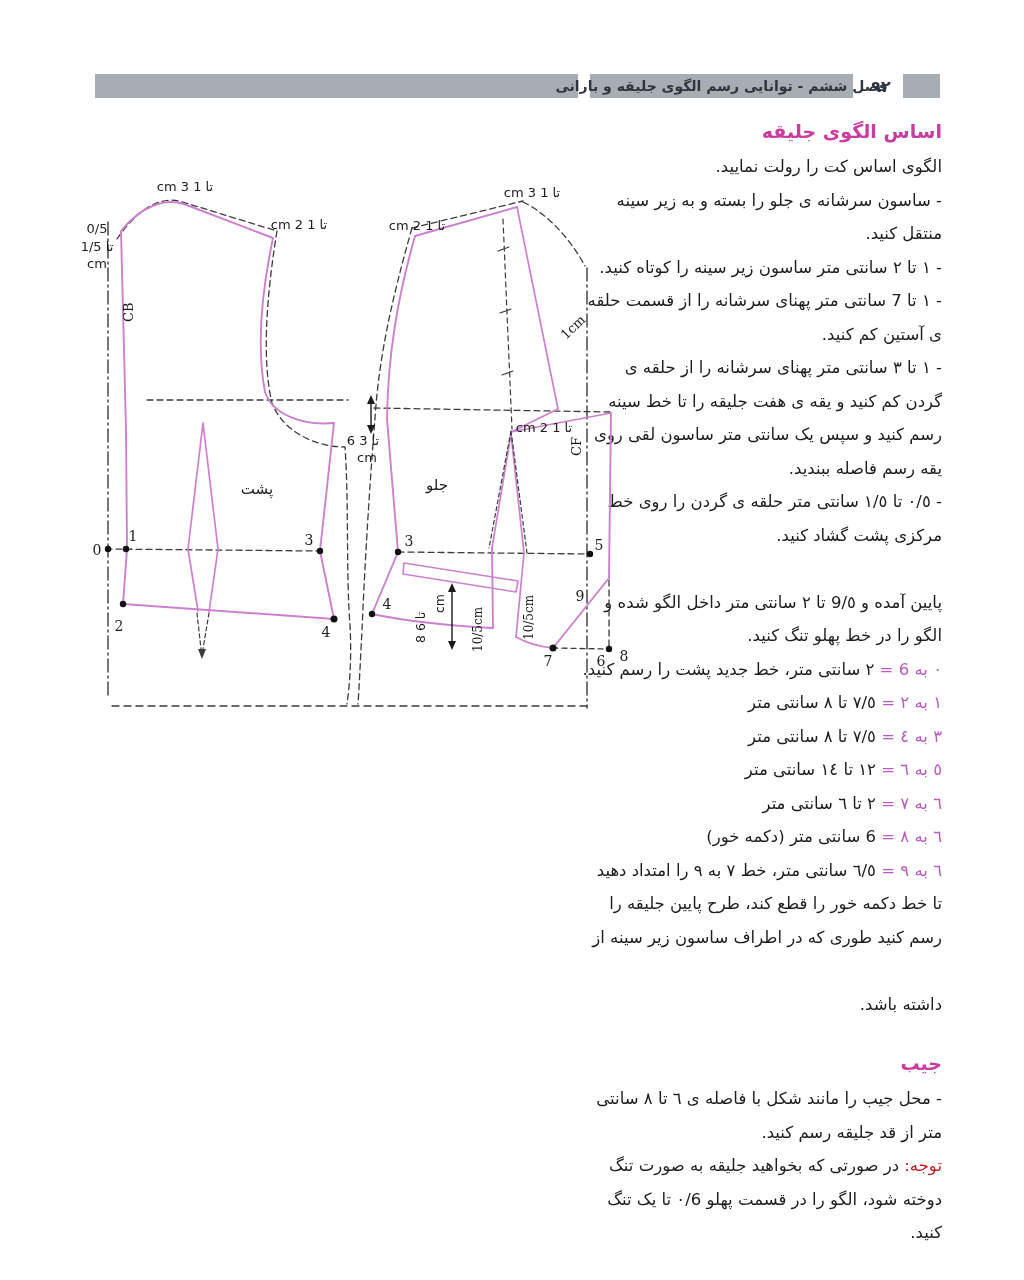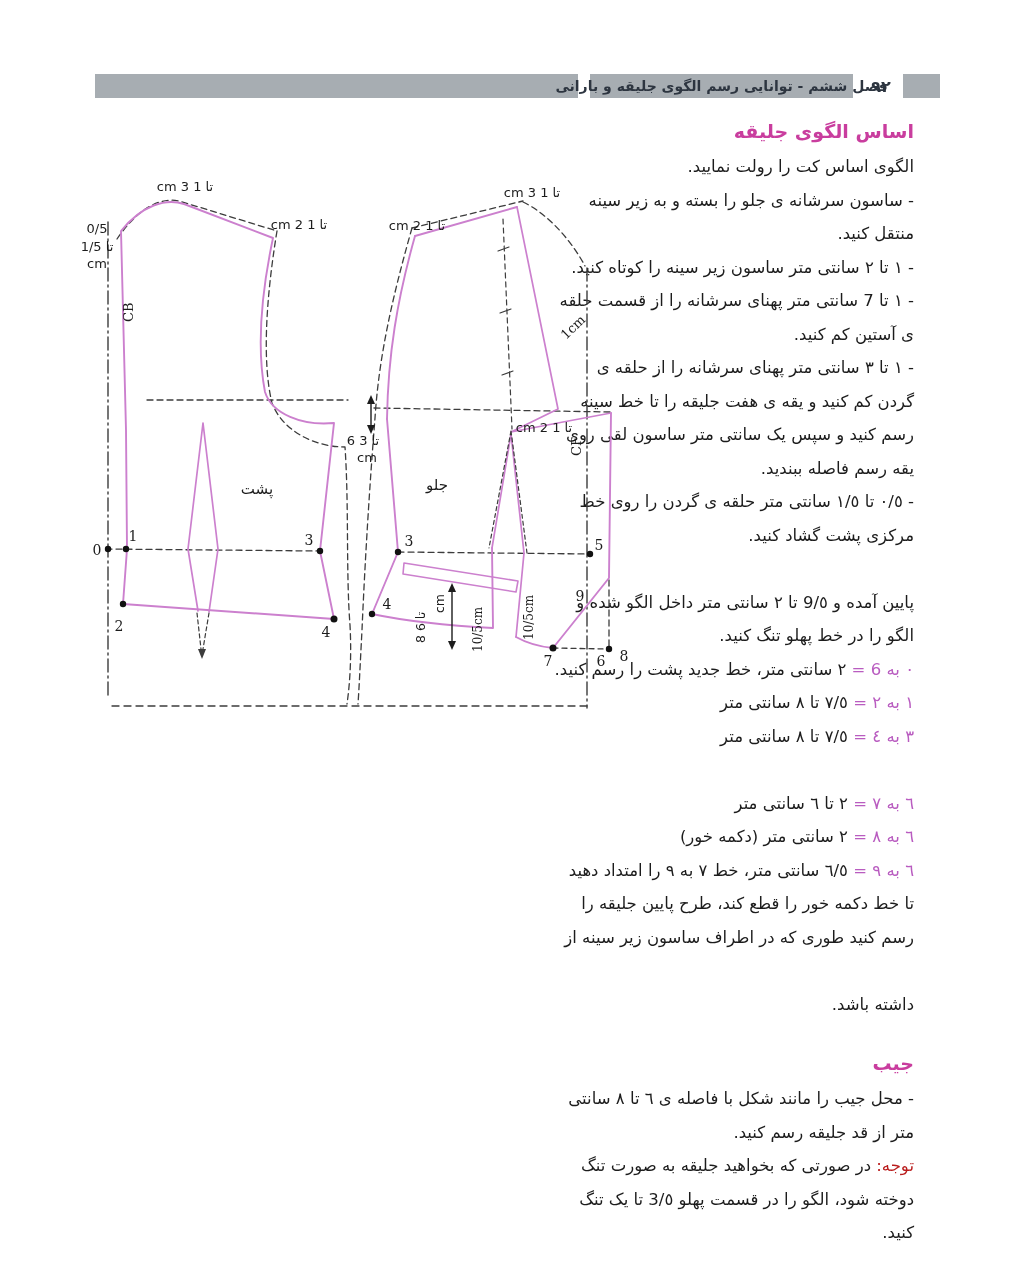--- a/index.html
+++ b/index.html
@@ -7,21 +7,21 @@
         font-family:"DejaVu Sans",sans-serif;}
   
   .hdr-bar{position:absolute;top:74px;height:24px;background:#a7adb2;}
   #hdr-long{left:95px;width:483px;}
   #hdr-title{left:590px;width:263px;display:flex;align-items:center;justify-content:center;}
   #hdr-title span{font-size:14px;font-weight:bold;color:#2d3540;direction:rtl;white-space:nowrap;}
   #hdr-num{position:absolute;top:74px;left:861px;width:40px;height:24px;display:flex;align-items:center;
            justify-content:center;font-size:16px;font-weight:bold;color:#2d3540;text-align:right;}
   #hdr-corner{left:903px;width:37px;}
   
-  #textcol{position:absolute;top:0;left:598px;width:334px;height:896px;direction:rtl;
+  #textcol{position:absolute;top:0;left:626px;width:334px;height:896px;direction:rtl;
            color:#1c1c1c;font-size:16.5px;}
   .h-pink{position:absolute;right:18px;font-size:19px;font-weight:bold;color:#c93d9e;white-space:nowrap;}
   .tline{position:absolute;right:18px;height:33.5px;white-space:nowrap;line-height:24px;}
   .pink{color:#b95cc0;}
   .pinknote{color:#b91c1c;}
   
   #diagram{position:absolute;left:0;top:0;}
   text{fill:#1c1c1c;}
   .lat{font-family:"DejaVu Serif",serif;}
   .mix{font-family:"DejaVu Sans",sans-serif;}
@@ -58,41 +58,44 @@
 
     <div class="tline" style="top:657.5px">
       <span class="pink">٠ به 6 =</span>
       <span>٢ سانتی متر، خط جدید پشت را رسم کنید.</span></div>
     <div class="tline" style="top:691px">
       <span class="pink">١ به ٢ =</span>
       <span>٧/٥ تا ٨ سانتی متر</span></div>
     <div class="tline" style="top:724.5px">
       <span class="pink">٣ به ٤ =</span>
       <span>٧/٥ تا ٨ سانتی متر</span></div>
+    <div class="tline" style="top:758px">
+      <span class="pink">٥ به ٦ =</span>
+      <span>١٢ تا ١٤ سانتی متر</span></div>
     <div class="tline" style="top:791.5px">
       <span class="pink">٦ به ٧ =</span>
       <span>٢ تا ٦ سانتی متر</span></div>
     <div class="tline" style="top:825px">
       <span class="pink">٦ به ٨ =</span>
-      <span>٢ سانتی متر (دکمه خور)</span></div>
+      <span>6 سانتی متر (دکمه خور)</span></div>
     <div class="tline" style="top:858.5px">
       <span class="pink">٦ به ٩ =</span>
       <span>٦/٥ سانتی متر، خط ٧ به ٩ را امتداد دهید</span></div>
 
     <div class="tline" style="top:892px">تا خط دکمه خور را قطع کند، طرح پایین جلیقه را</div>
     <div class="tline" style="top:925.5px">رسم کنید طوری که در اطراف ساسون زیر سینه از</div>
     <div class="tline" style="top:992.5px">داشته باشد.</div>
 
     <div class="h-pink" style="top:1052px">جیب</div>
     <div class="tline" style="top:1087px">- محل جیب را مانند شکل با فاصله ی ٦ تا ٨ سانتی</div>
     <div class="tline" style="top:1120.5px">متر از قد جلیقه رسم کنید.</div>
     <div class="tline" style="top:1154px">
       <span class="pinknote">توجه:</span>
       <span>در صورتی که بخواهید جلیقه به صورت تنگ</span></div>
-    <div class="tline" style="top:1187.5px">دوخته شود، الگو را در قسمت پهلو 3/٥ تا یک تنگ</div>
+    <div class="tline" style="top:1187.5px">دوخته شود، الگو را در قسمت پهلو ٠/6 تا یک تنگ</div>
     <div class="tline" style="top:1221px">کنید.</div>
   </div>
 
   <svg id="diagram" width="1024" height="1280" viewBox="0 0 1024 1280">
     <g fill="none" stroke-linecap="round" stroke-linejoin="round">
 
       <path d="M117,239 C139,207 161,197 179,201 L277,231" stroke="#3c3c3c" stroke-width="1.3" stroke-dasharray="6 4"></path>
       <path d="M277,231 C266,298 262,362 272,403 C283,432 316,447 345,447 C349,505 346,575 350,625 C352,662 349,690 347,704" stroke="#3c3c3c" stroke-width="1.3" stroke-dasharray="6 4"></path>
 
       <path d="M412,228 C393,295 379,355 375,418 C370,480 365,560 362,630 C360,668 359,690 358,704" stroke="#3c3c3c" stroke-width="1.3" stroke-dasharray="6 4"></path>

